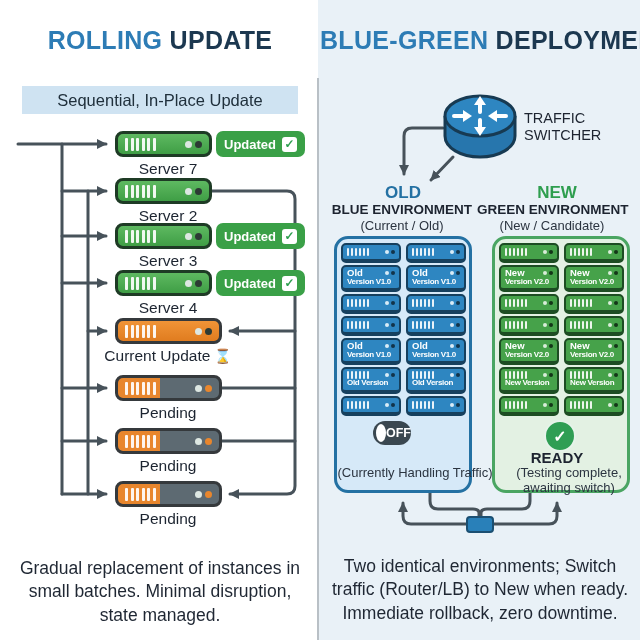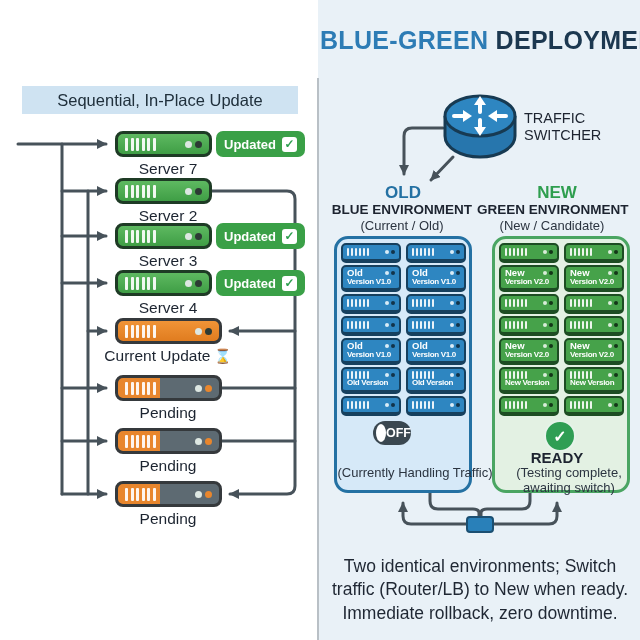--- a/index.html
+++ b/index.html
@@ -125,20 +125,24 @@
       <path d="M545,434 H529 Q521,434 521,426 V420" marker-end="url(#arr)"></path>
       <path d="M571,434 H589 Q597,434 597,426 V420" marker-end="url(#arr)"></path>
 
       <path d="M430,492 V501 Q430,509 438,509 H473 Q479,509 479,513 V516"></path>
       <path d="M530,492 V501 Q530,509 522,509 H487 Q481,509 481,513 V516"></path>
       <path d="M466,524 H411 Q403,524 403,516 V503" marker-end="url(#arr)"></path>
       <path d="M494,524 H549 Q557,524 557,516 V503" marker-end="url(#arr)"></path>
     </g>
   </svg>
 
+  <div class="lay panel-title" style="left:0">
+    <span class="t-accent">ROLLING</span>
+    <span class="t-rest">UPDATE</span>
+  </div>
   <div class="lay subtitle">Sequential, In-Place Update</div>
   <div id="left-rows">
       <div class="srv-row" style="top: 131px;">
         <div class="srv updated">
           <span class="vbar"></span>
           <span class="vbar"></span>
           <span class="vbar"></span>
           <span class="vbar"></span>
           <span class="vbar"></span>
           <span class="vbar"></span>
@@ -260,20 +264,21 @@
           <span class="vbar"></span>
           <span class="vbar"></span>
           <span class="dots">
             <span class="dot light"></span>
             <span class="dot orange"></span>
           </span>
         </div>
         <div class="srv-label">Pending</div>
       </div>
     </div>
+  <div class="lay caption l">Gradual replacement of instances in small batches. Minimal disruption, state managed.</div>
 
   <div class="lay panel-title" style="left:320px">
     <span class="t-accent">BLUE-GREEN</span>
     <span class="t-rest">DEPLOYMENT</span>
   </div>
 
   <div class="lay router">
     <svg width="78" height="70" viewBox="0 0 78 70">
       <path d="M4,24 L4,44 A35,21 0 0 0 74,44 L74,24" fill="#2776ad" stroke="#173a52" stroke-width="3"></path>
       <ellipse cx="39" cy="24" rx="35" ry="20" fill="#2e86c1" stroke="#173a52" stroke-width="3"></ellipse>

